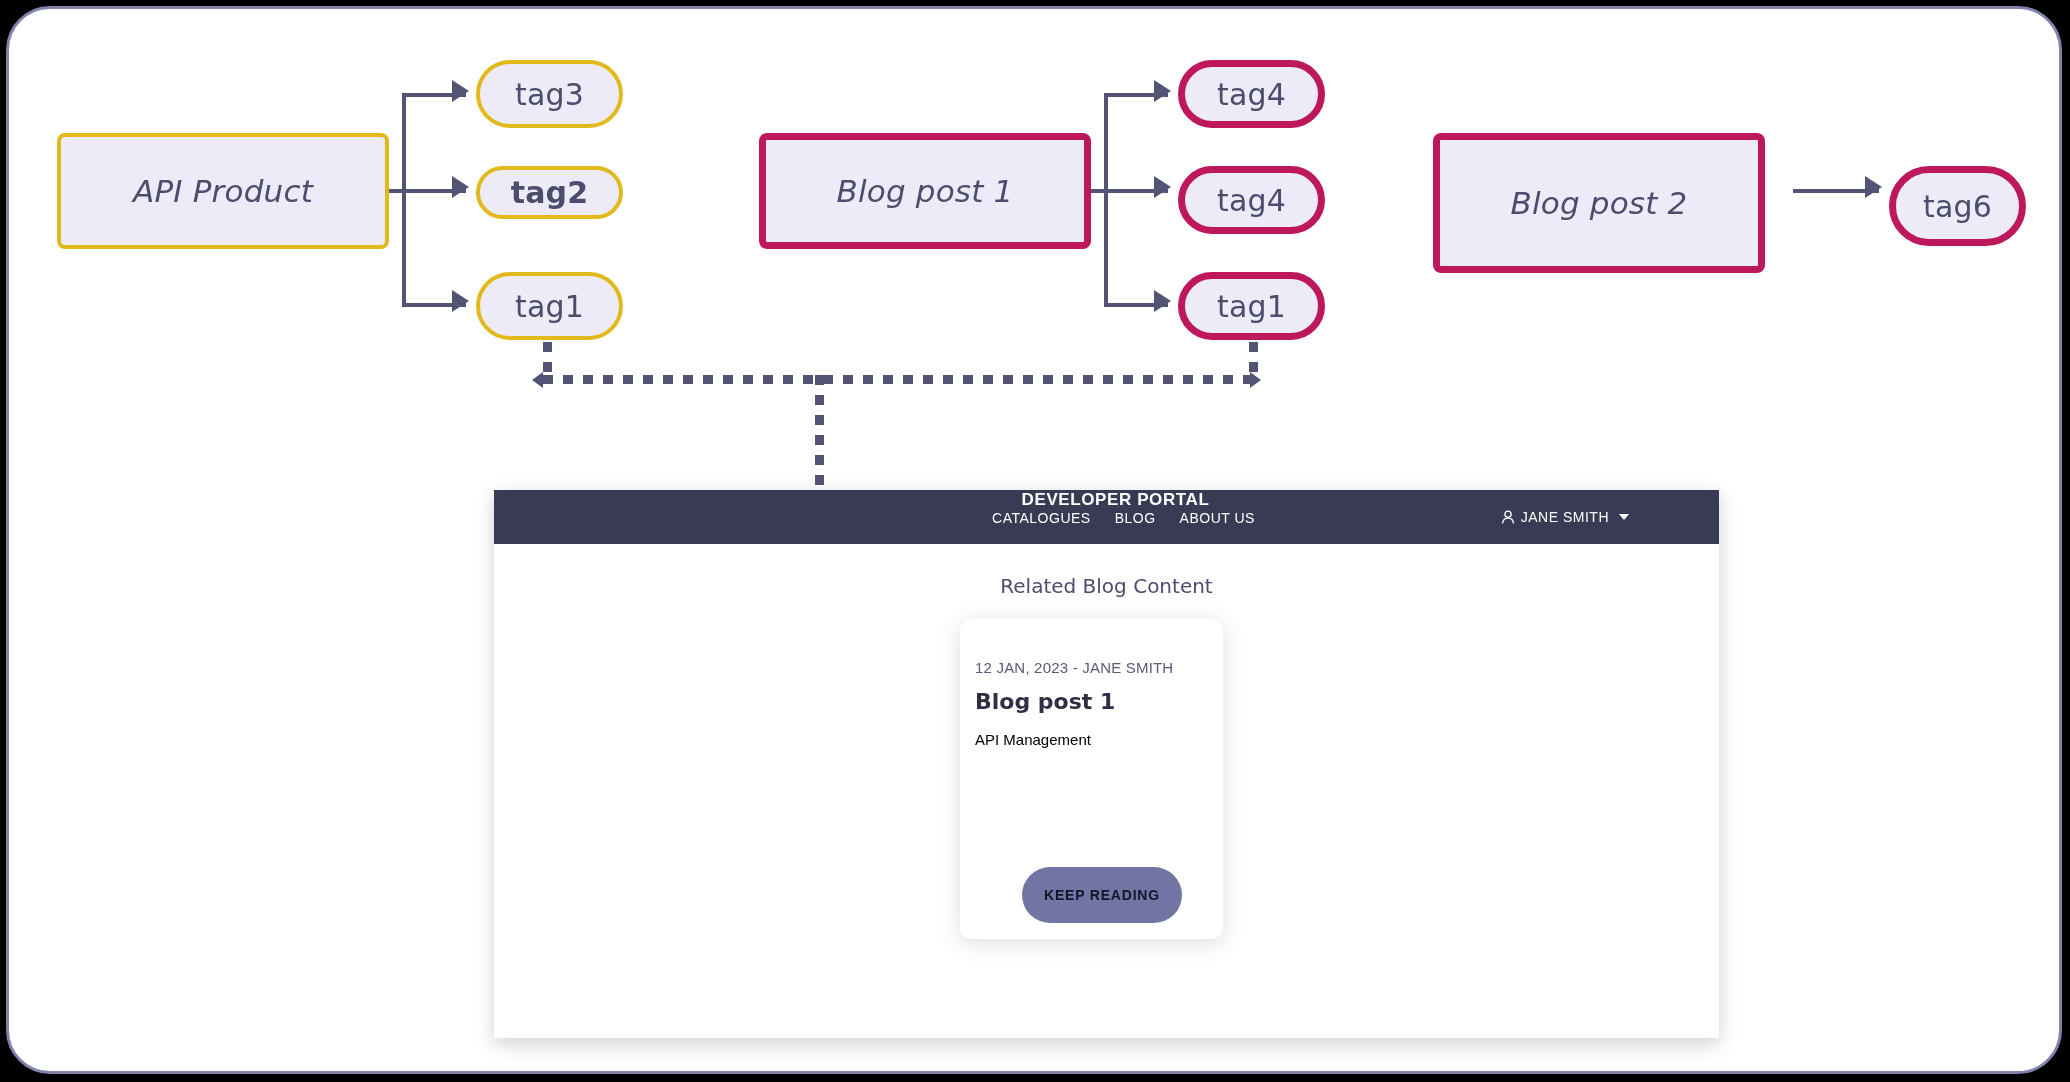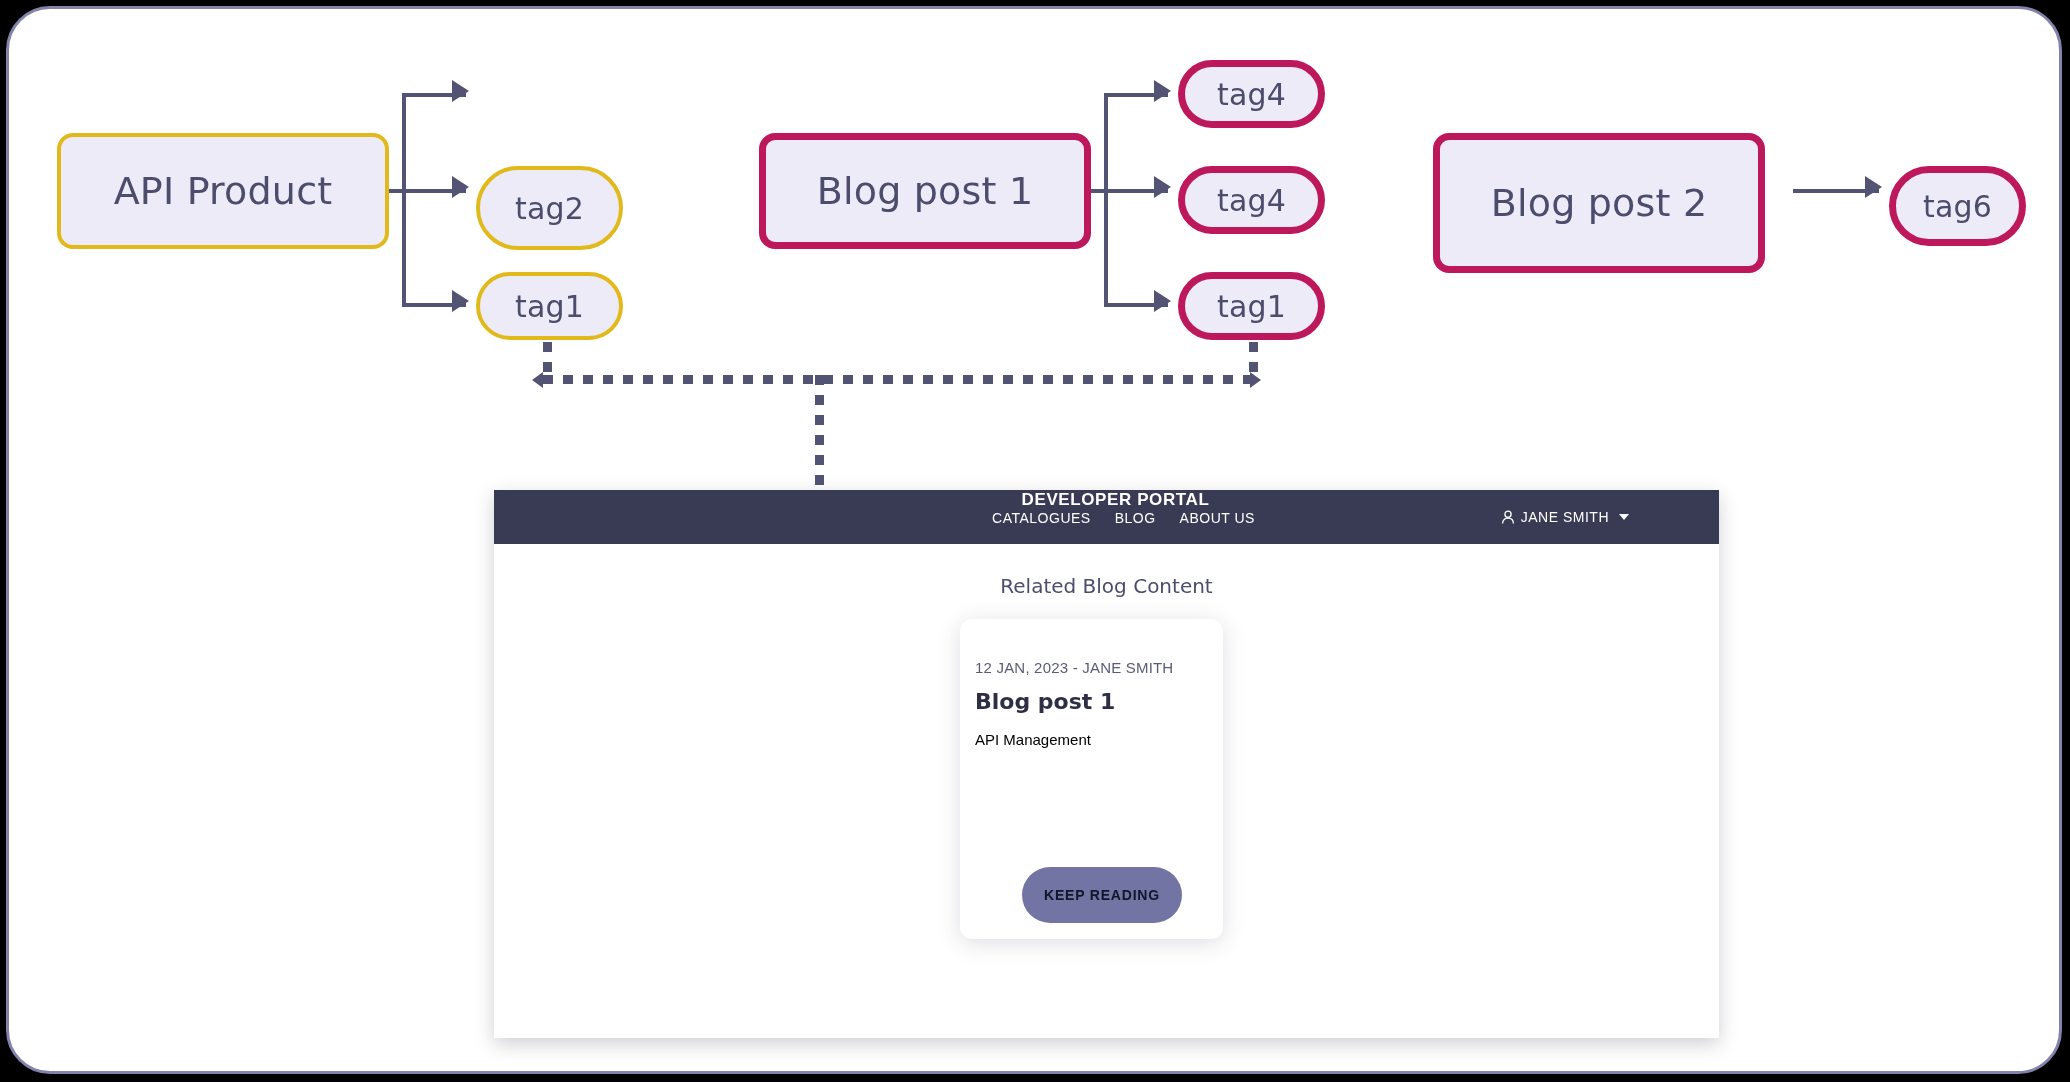--- a/index.html
+++ b/index.html
@@ -36,22 +36,23 @@
     background: #ecebf7;
     border-radius: 999px;
     display: flex;
     align-items: center;
     justify-content: center;
     color: #4c4c6d;
     font-family: "DejaVu Sans", sans-serif;
     letter-spacing: .2px;
   }
   .node.big {
-    border-radius: 16px;
-    font-size: 38px;
+    border-radius: 8px;
+    font-size: 31px;
+    font-style: italic;
   }
   .node.tag {
     font-size: 30px;
   }
   .node.yellow { border: 4px solid #e2b91b; }
   .node.teal   { border: 7px solid #be185d; }
 
   
   .conn {
     position: absolute;
@@ -251,21 +252,24 @@
 
   <div class="conn hline" style="left:380px; top:180px; width:50px;"></div>
   <div class="conn vline" style="left:393px; top:84px; height:214px;"></div>
   <div class="conn hline" style="left:393px; top:84px; width:64px;"></div>
   <div class="arrowhead" style="left:443px; top:71px;"></div>
   <div class="conn hline" style="left:393px; top:180px; width:64px;"></div>
   <div class="arrowhead" style="left:443px; top:167px;"></div>
   <div class="conn hline" style="left:393px; top:294px; width:64px;"></div>
   <div class="arrowhead" style="left:443px; top:281px;"></div>
 
-  <div class="node tag yellow" style="left:467px; top:157px; width:147px; height:84px;">
+  <div class="node tag yellow" style="left:467px; top:51px; width:147px; height:68px;">
+    <span>tag3</span>
+  </div>
+  <div class="node tag yellow" style="left:467px; top:157px; width:147px; height:53px;font-weight:bold;">
     <span>tag2</span>
   </div>
   <div class="node tag yellow" style="left:467px; top:263px; width:147px; height:68px;">
     <span>tag1</span>
   </div>
 
   <div class="node big teal" style="left:750px; top:124px; width:332px; height:116px;">
     <span>Blog post 1</span>
   </div>
 

